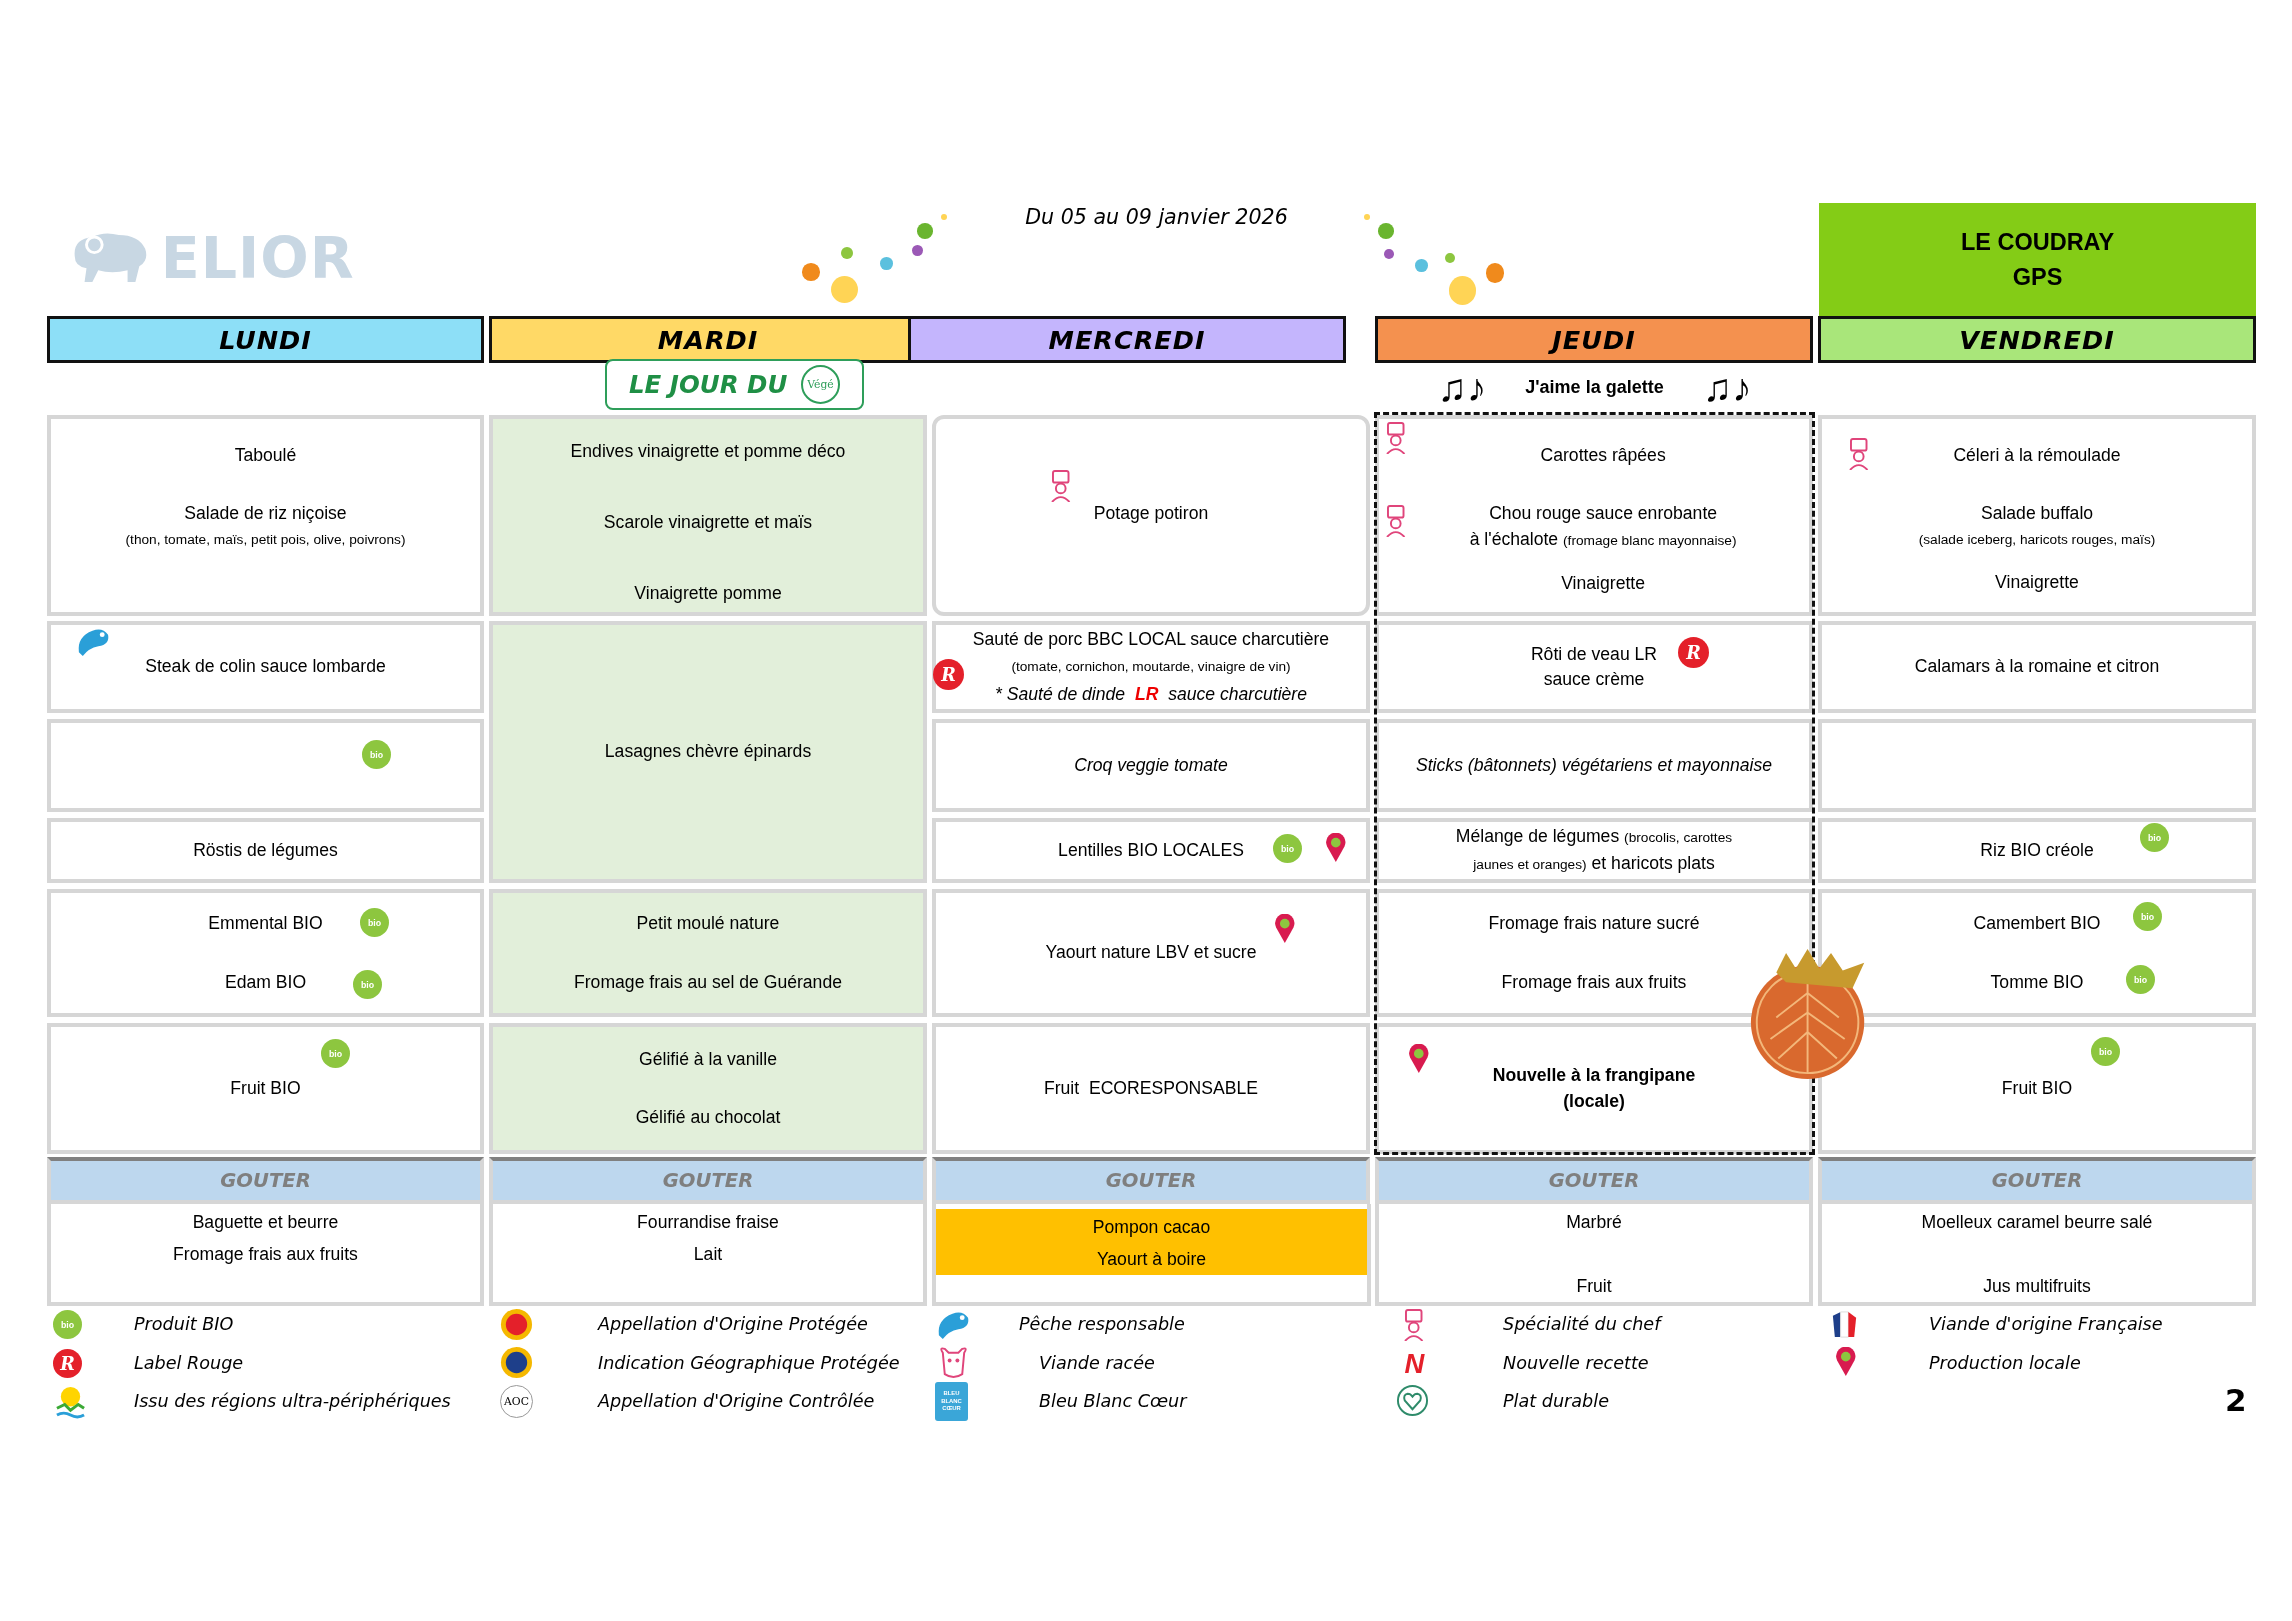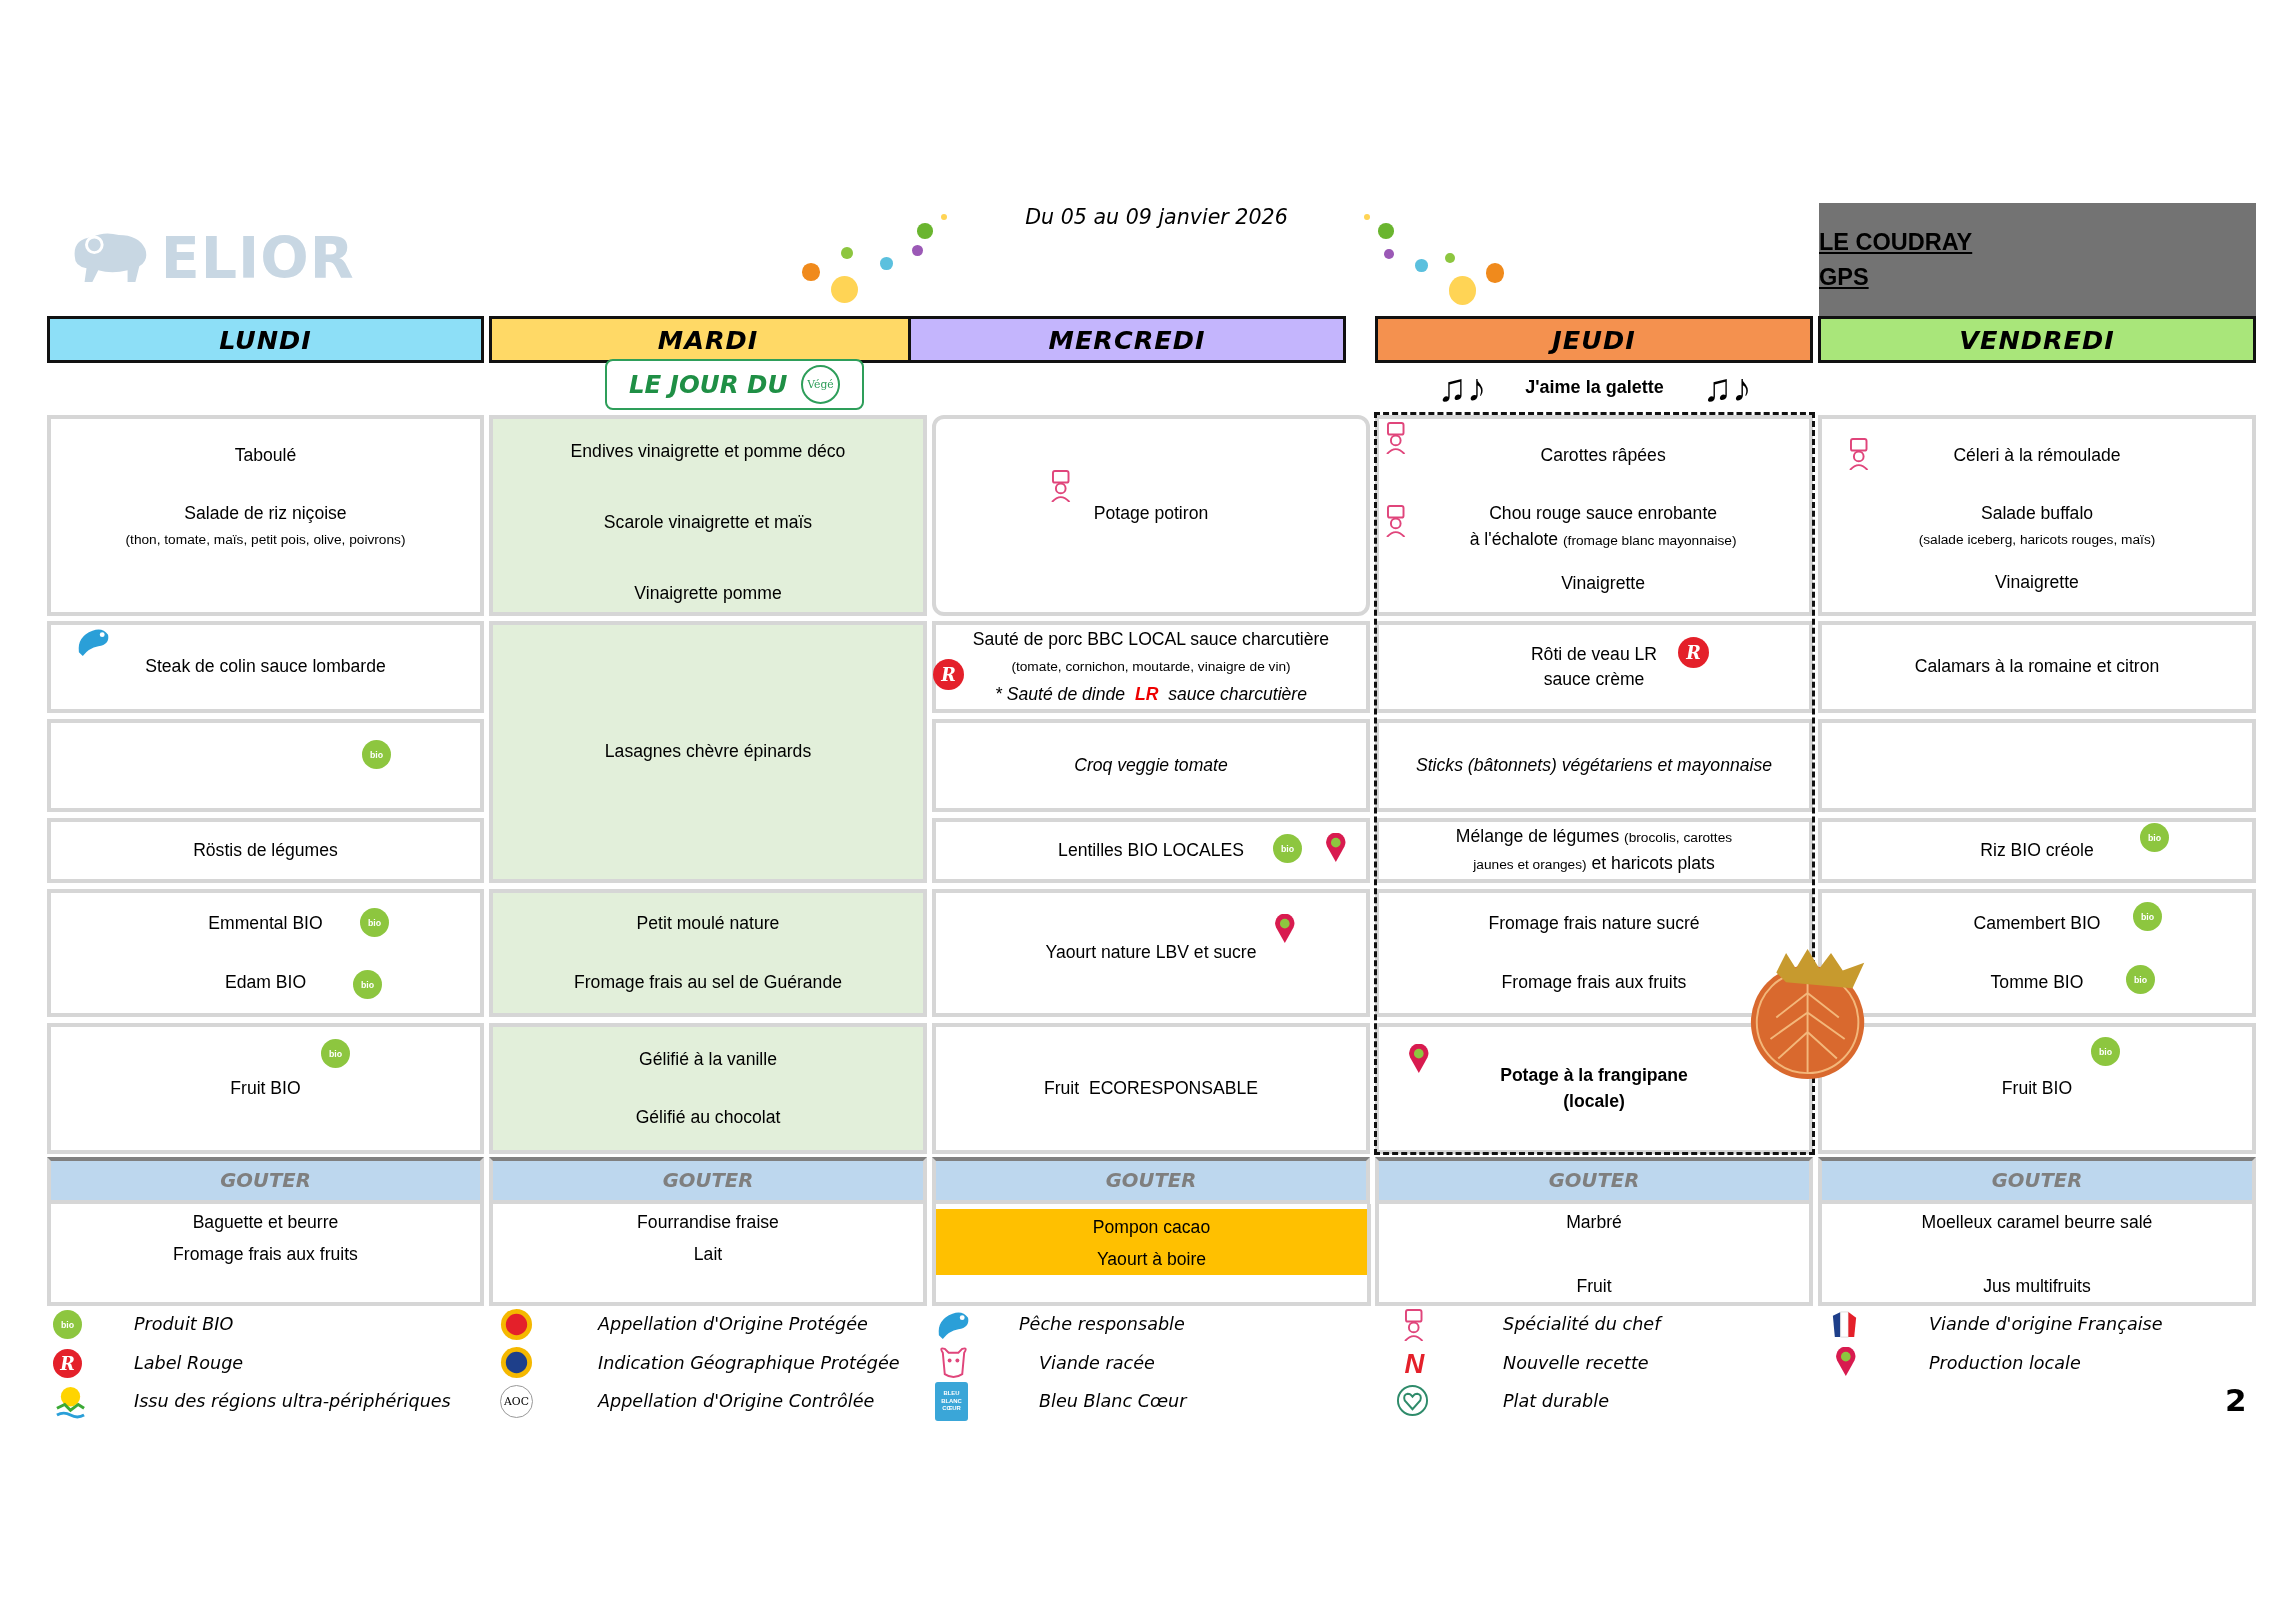--- a/index.html
+++ b/index.html
@@ -14,21 +14,21 @@
   .logo-text { font-family: "DejaVu Sans", sans-serif; font-weight: bold; font-size: 57px; color: #c8d7e3; letter-spacing: 1px; }
 
   
   .title { left: 980px; top: 201px; width: 353px; text-align: center; }
   .title-main { font-family: "DejaVu Serif", serif; font-style: italic; font-weight: bold; font-size: 74px; line-height: 76px; letter-spacing: 1px; }
   .title-sub { font-family: "DejaVu Sans", sans-serif; font-style: italic; font-size: 20.6px; margin-top: 3.9px; }
 
   .dot { position: absolute; border-radius: 50%; }
 
   
-  .site-box { left: 1819px; top: 203px; width: 437px; height: 114px; background: #737373; display: flex; flex-direction: column; align-items: flex-start; justify-content: center; font-family: "Liberation Sans", sans-serif; font-weight: bold; font-size: 23.5px; line-height: 35px; text-decoration: underline; }
+  .site-box { left: 1819px; top: 203px; width: 437px; height: 114px; background: #84cc16; display: flex; flex-direction: column; align-items: center; justify-content: center; font-family: "Liberation Sans", sans-serif; font-weight: bold; font-size: 23.5px; line-height: 35px; }
 
   
   .day-header { top: 316px; height: 47px; border: 3.9px solid #111; display: flex; align-items: center; justify-content: center; font-family: "DejaVu Sans", sans-serif; font-style: italic; font-weight: bold; font-size: 25.5px; letter-spacing: 1px; }
 
   
   .vege-banner { left: 605px; top: 359px; width: 259px; height: 51px; border: 2px solid #2e9e5a; border-radius: 7.8px; display: flex; align-items: center; justify-content: center; gap: 13.7px; background: #fff; }
   .vege-text { font-family: "DejaVu Sans", sans-serif; font-style: italic; font-weight: bold; font-size: 24.5px; color: #1f8f45; }
   .vege-seal { width: 39px; height: 39px; border: 2px solid #2e9e5a; border-radius: 50%; font-family: "DejaVu Serif", serif; font-size: 10.8px; color: #2e9e5a; display: flex; align-items: center; justify-content: center; }
   .galette-banner { left: 1376px; top: 363px; width: 437px; height: 49px; display: flex; align-items: center; justify-content: center; gap: 39px; }
   .galette-text { font-family: "Liberation Sans", sans-serif; font-weight: bold; font-size: 18px; }
@@ -198,21 +198,21 @@
 </div>
 <div class="cell" style="left:1375px;top:818px;width:438px;height:65px;">
   <span class="line"><span>Mélange de légumes</span> <span class="small">(brocolis, carottes</span></span>
   <span class="line"><span class="small">jaunes et oranges)</span> <span>et haricots plats</span></span>
 </div>
 <div class="cell" style="left:1375px;top:889px;width:438px;height:128px;">
   <span class="line">Fromage frais nature sucré</span>
   <span class="line spaced">Fromage frais aux fruits</span>
 </div>
 <div class="cell" style="left:1375px;top:1023px;width:438px;height:131px;">
-  <span class="line bold">Potage à la frangipane</span>
+  <span class="line bold">Nouvelle à la frangipane</span>
   <span class="line bold">(locale)</span>
 </div>
 <div class="abs jeudi-frame"></div>
 
 <div class="cell" style="left:1818px;top:415px;width:438px;height:201px;justify-content:flex-start;padding-top:23.5px;">
   <span class="line">Céleri à la rémoulade</span>
   <span class="line spaced">Salade buffalo</span>
   <span class="line small">(salade iceberg, haricots rouges, maïs)</span>
   <span class="line spaced-sm">Vinaigrette</span>
 </div>

